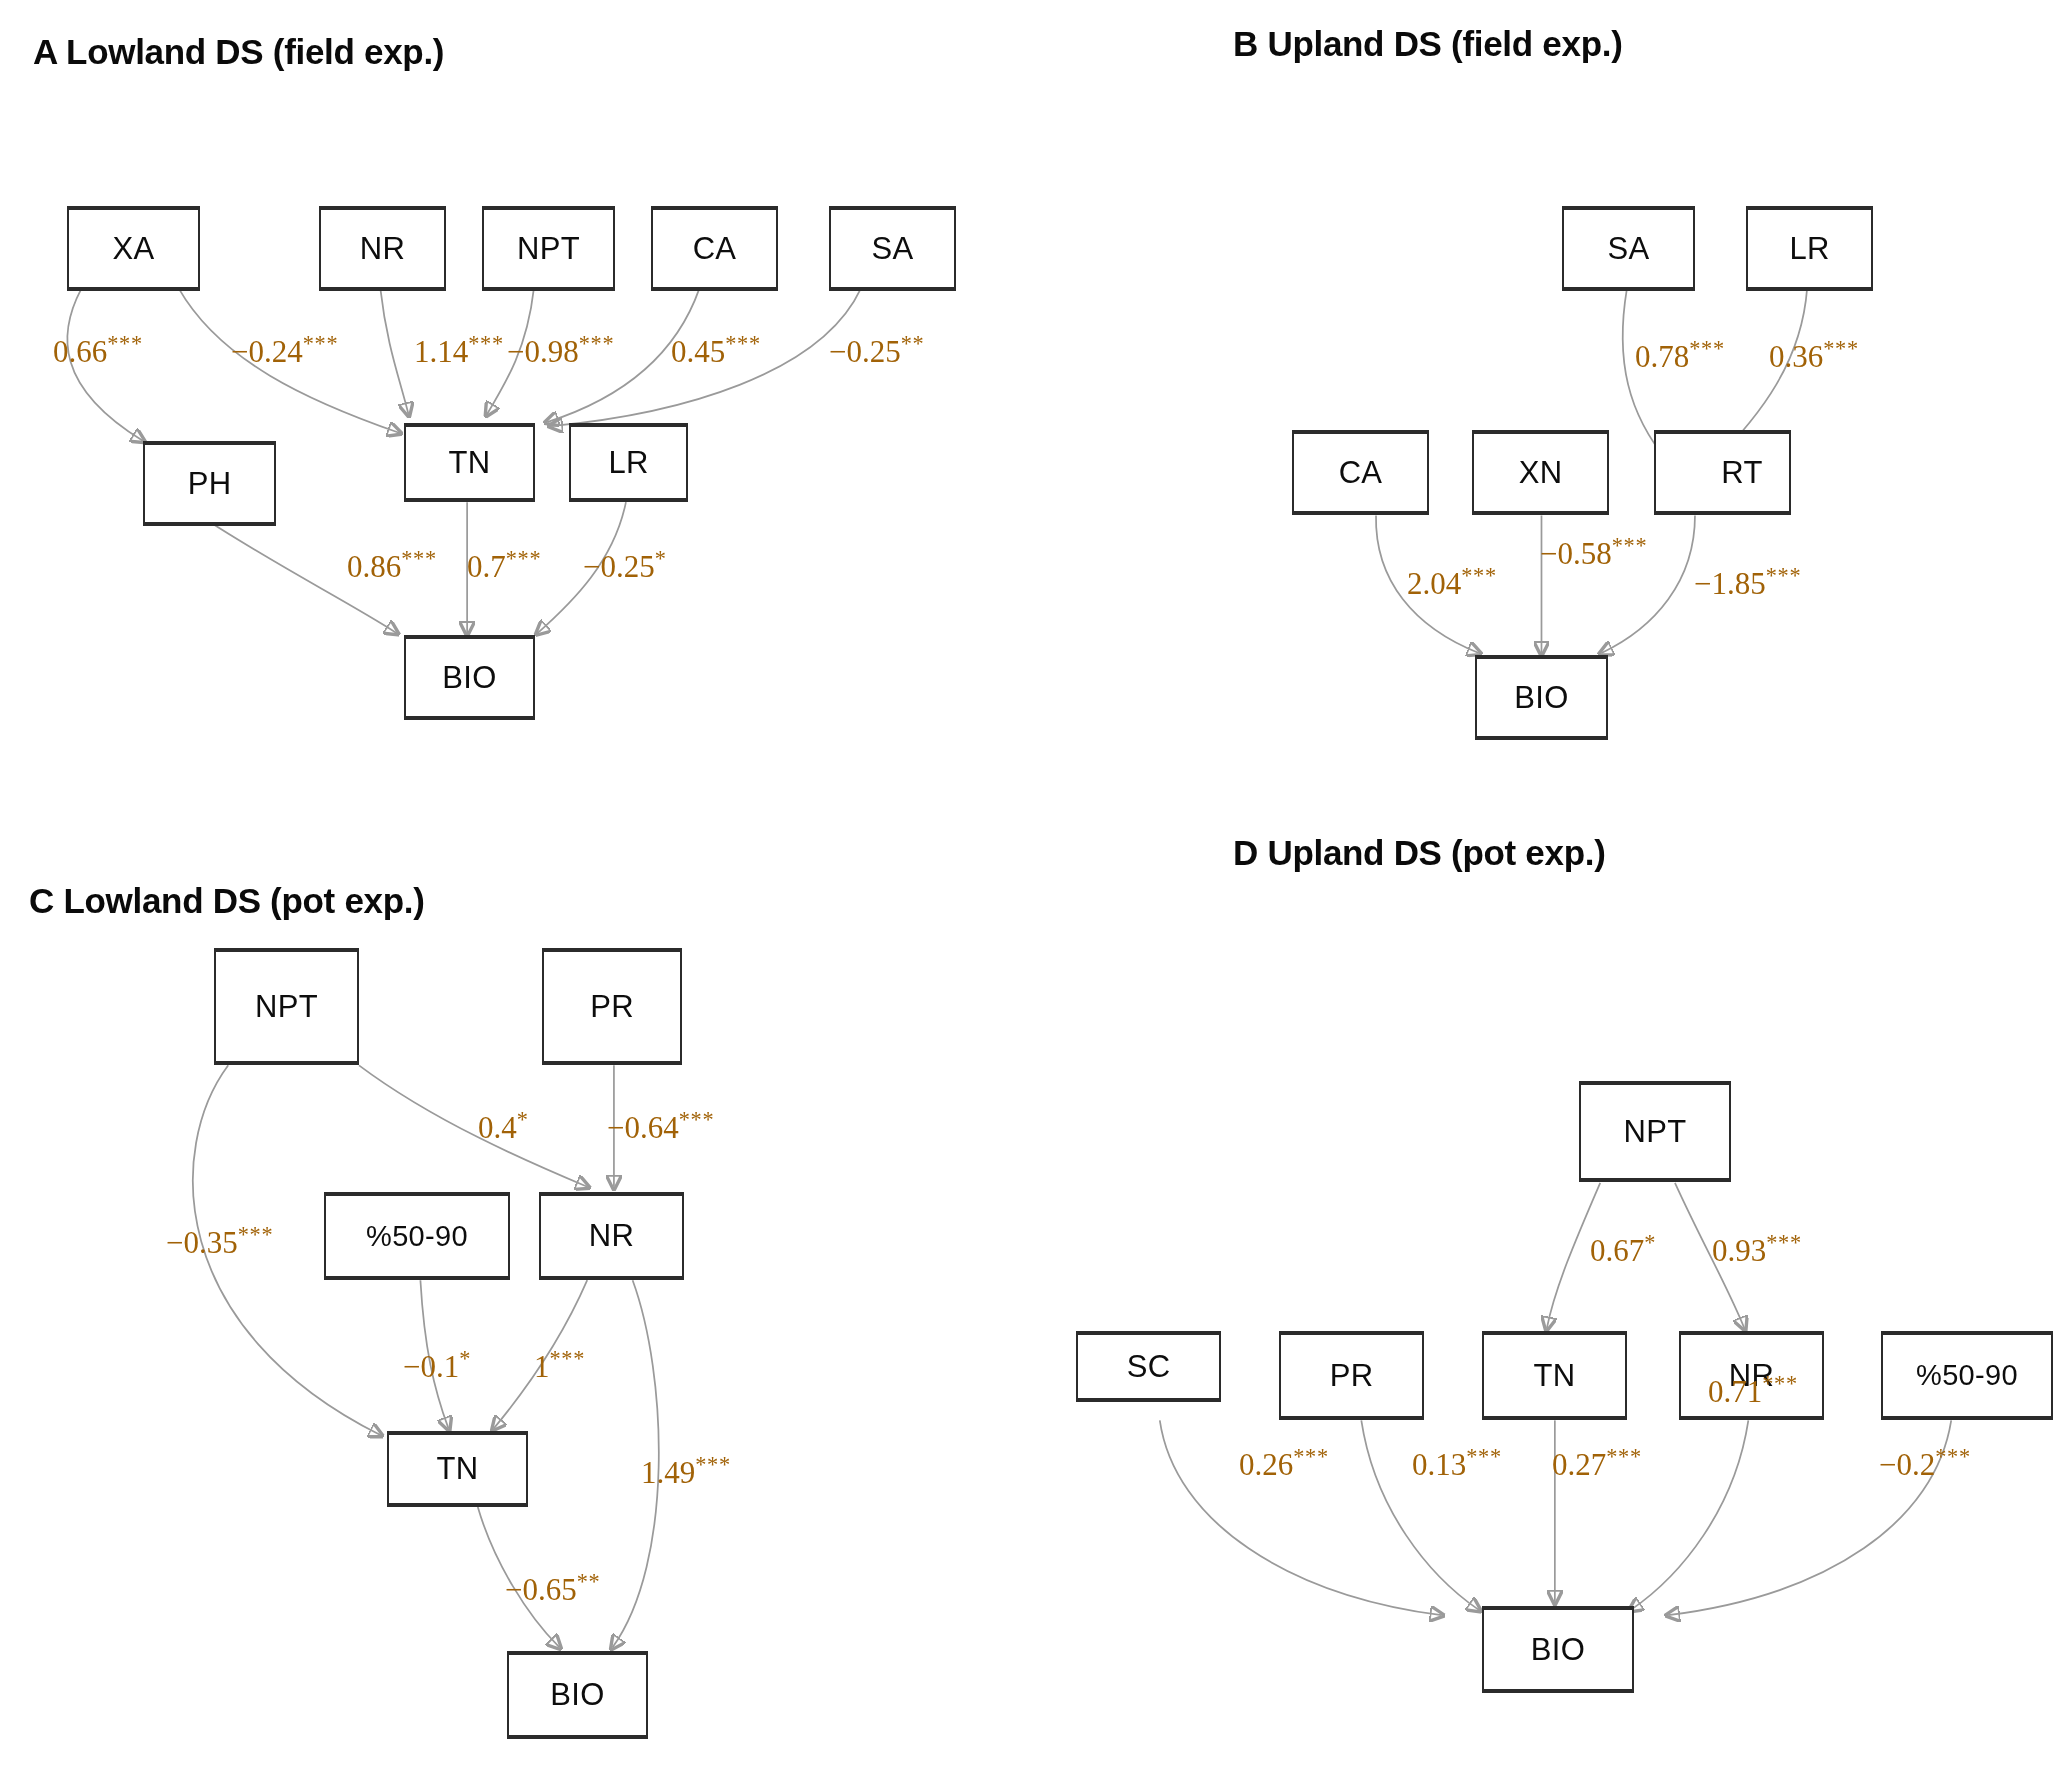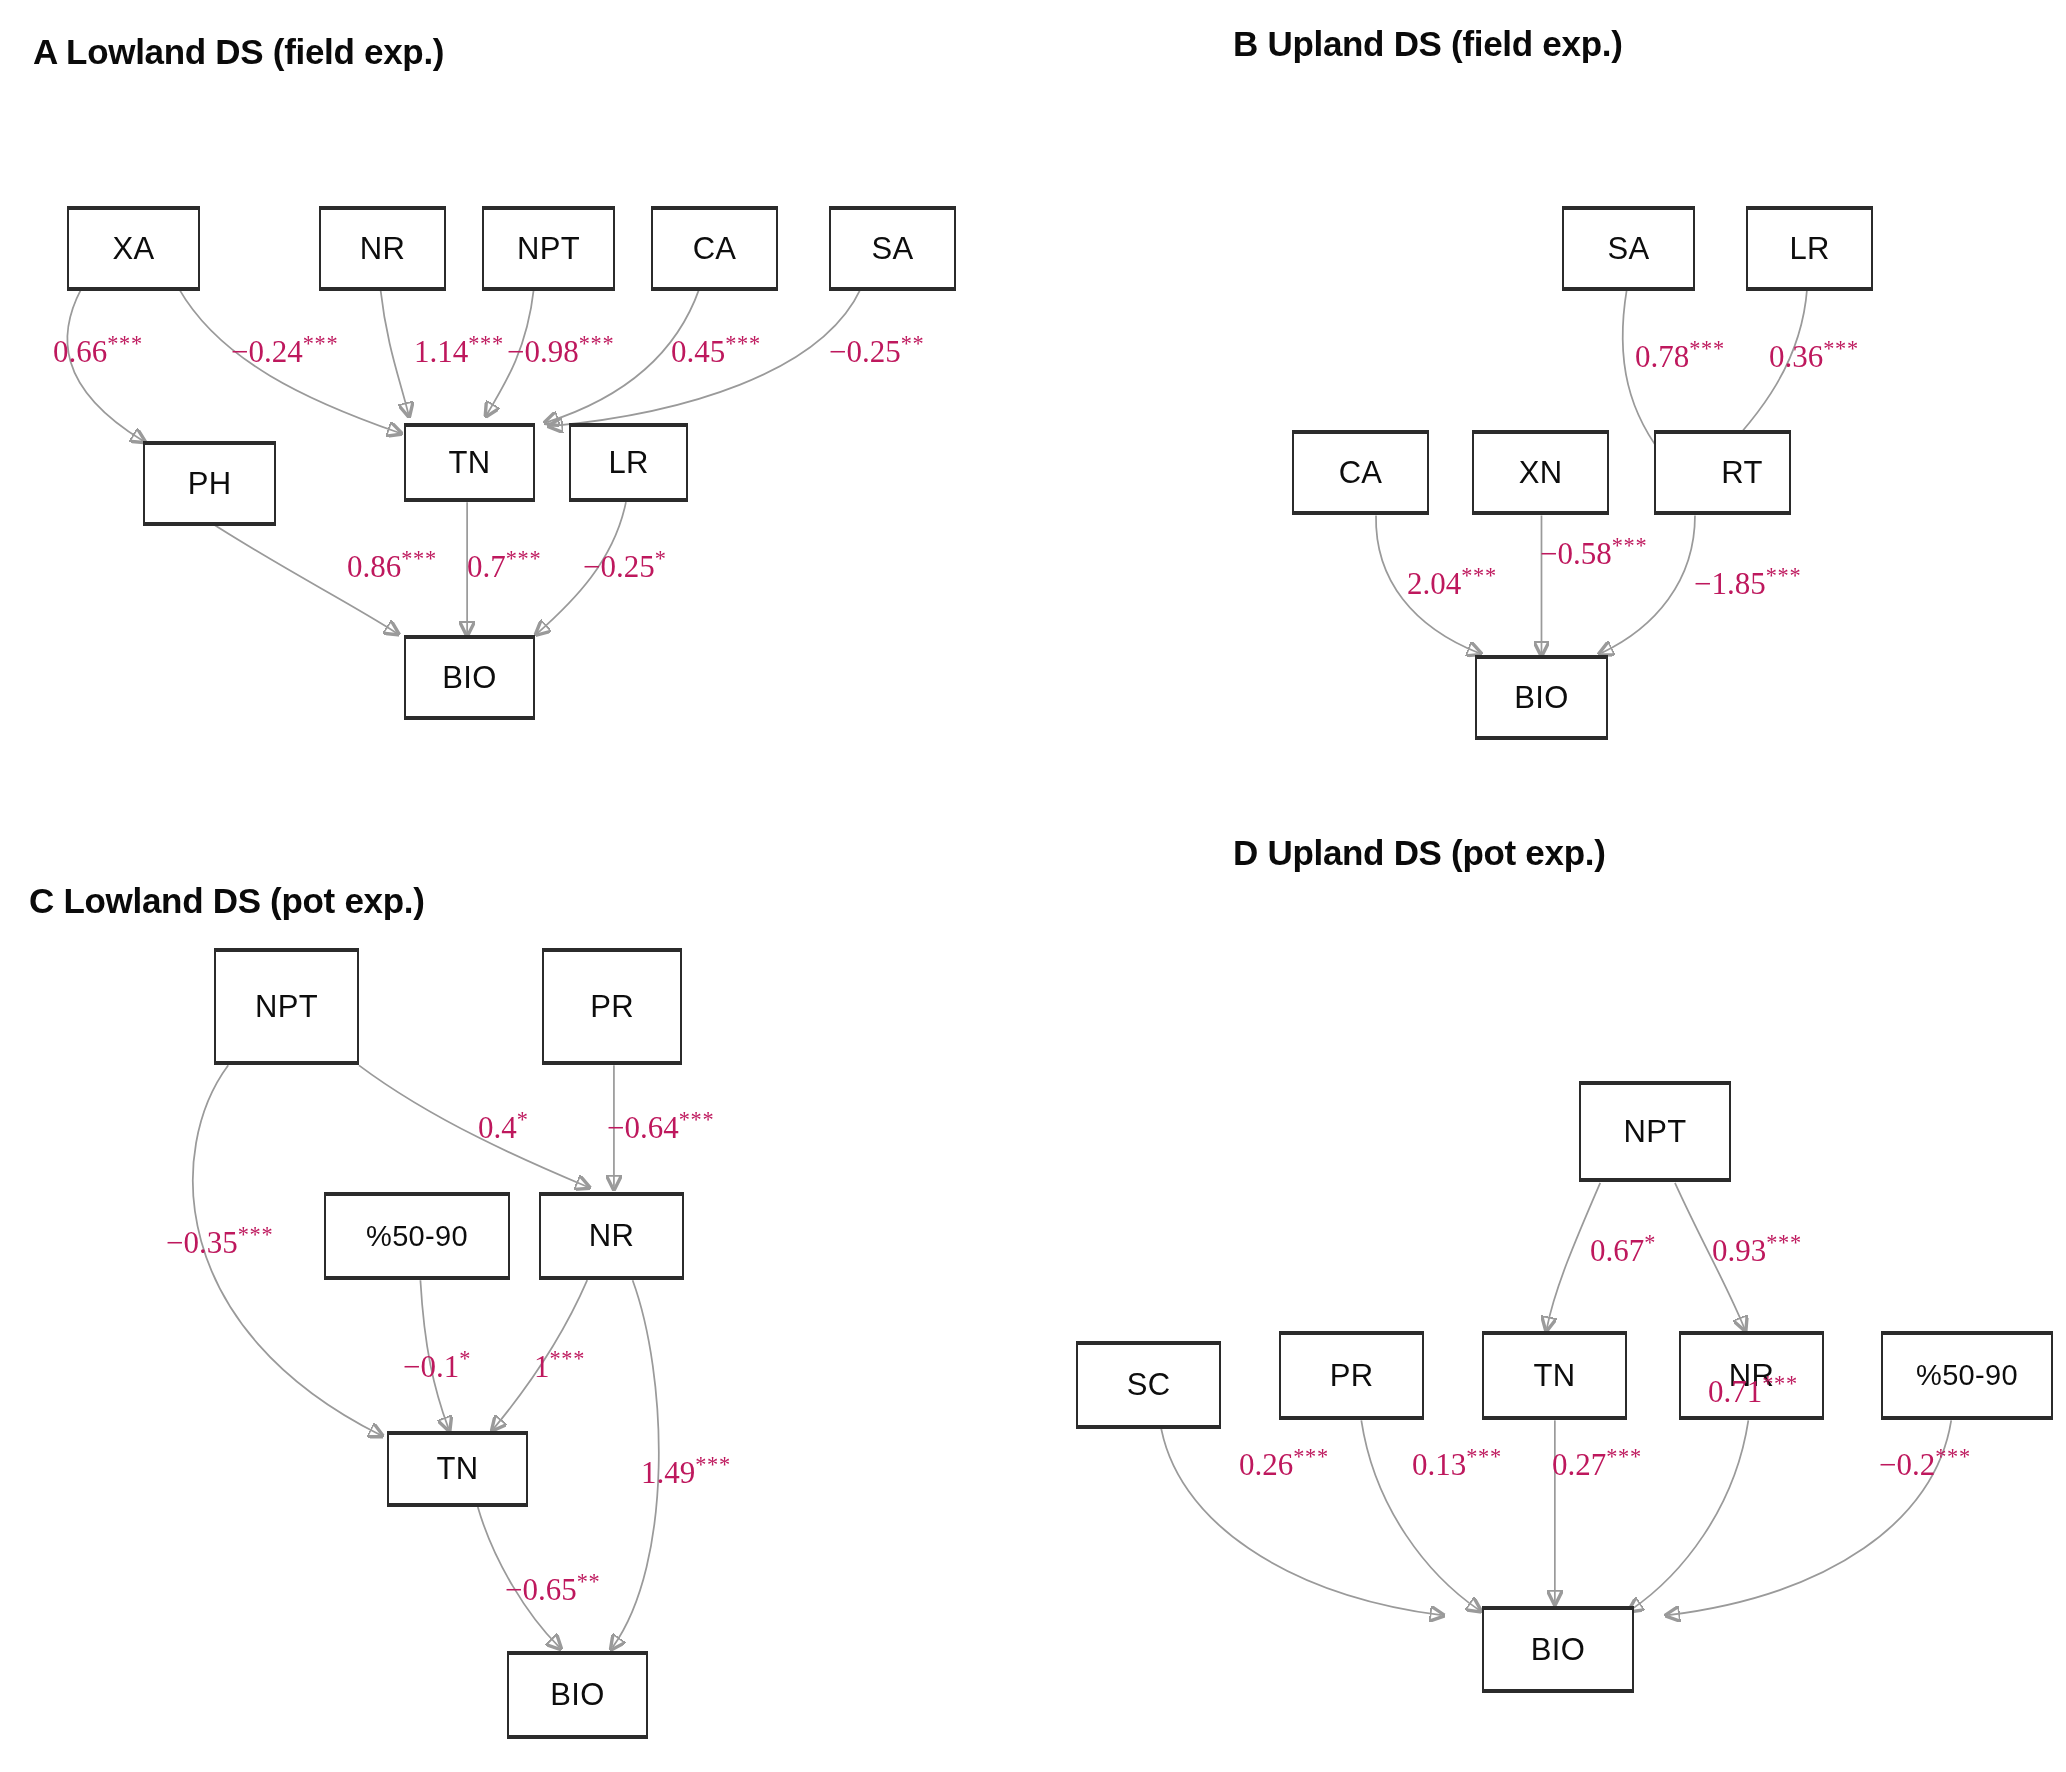--- a/index.html
+++ b/index.html
@@ -35,21 +35,21 @@
     color:#0d0d0d;
     letter-spacing:0.3px;
     z-index:3;
   }
   .node.wide{font-size:29px;}
 
   .edge-label{
     position:absolute;
     font-family:"Liberation Serif", serif;
     font-size:31px;
-    color:#be185d;
+    color:#a16207;
     white-space:nowrap;
     z-index:4;
     letter-spacing:0px;
   }
   .edge-label sup{
     font-size:0.72em;
     letter-spacing:0.7px;
     vertical-align:super;
     line-height:0;
   }
@@ -259,21 +259,21 @@
       <span>−0.65</span><sup>**</sup></div>
   </div>
 
   <div class="panel">
     <div class="panel-title" style="left:1233px;top:833px;">D Upland DS (pot exp.)</div>
 
     <div class="node" style="left:1579px;top:1081px;width:152px;height:101px;">
       <span>NPT</span>
       </div>
 
-    <div class="node" style="left:1076px;top:1331px;width:145px;height:88px;margin-top:10px;">
+    <div class="node" style="left:1076px;top:1331px;width:145px;height:71px;">
       <span>SC</span>
       </div>
     <div class="node" style="left:1279px;top:1331px;width:145px;height:89px;">
       <span>PR</span>
       </div>
     <div class="node" style="left:1482px;top:1331px;width:145px;height:89px;">
       <span>TN</span>
       </div>
     <div class="node" style="left:1679px;top:1331px;width:145px;height:89px;">
       <span>NR</span>

